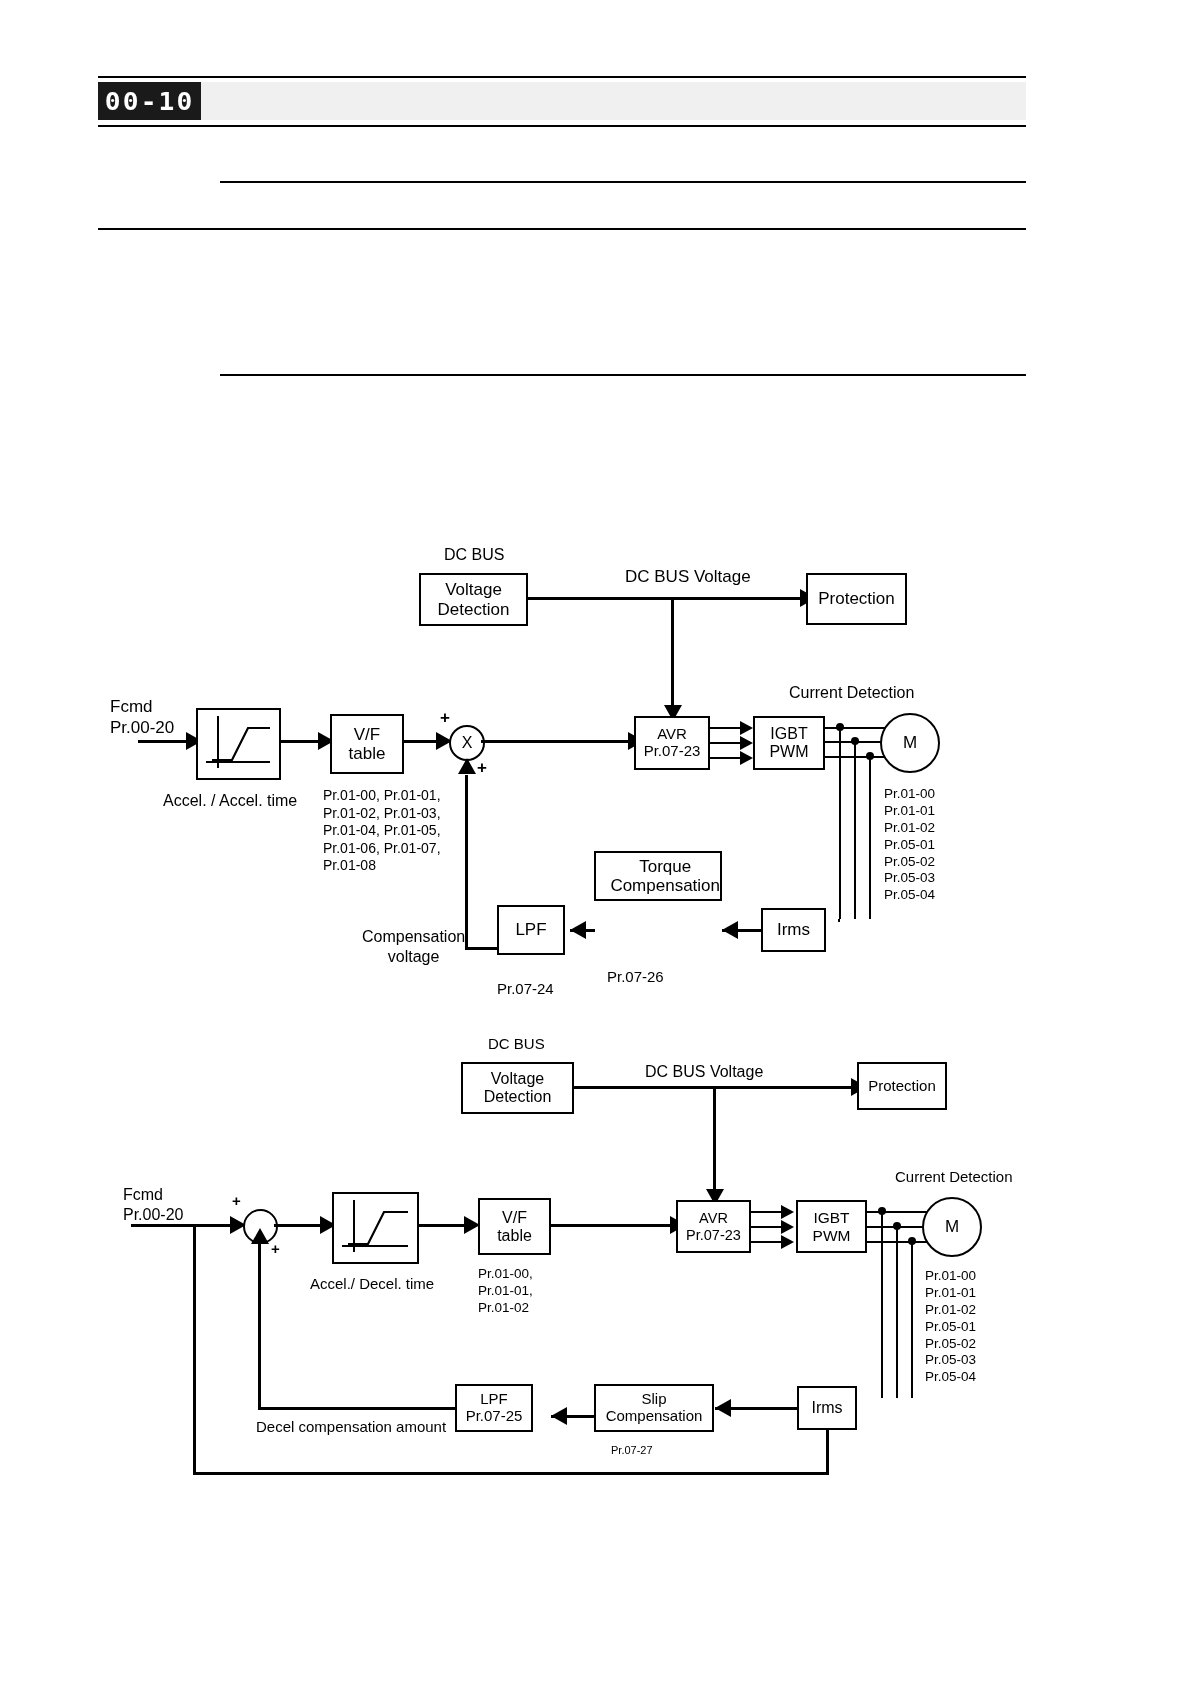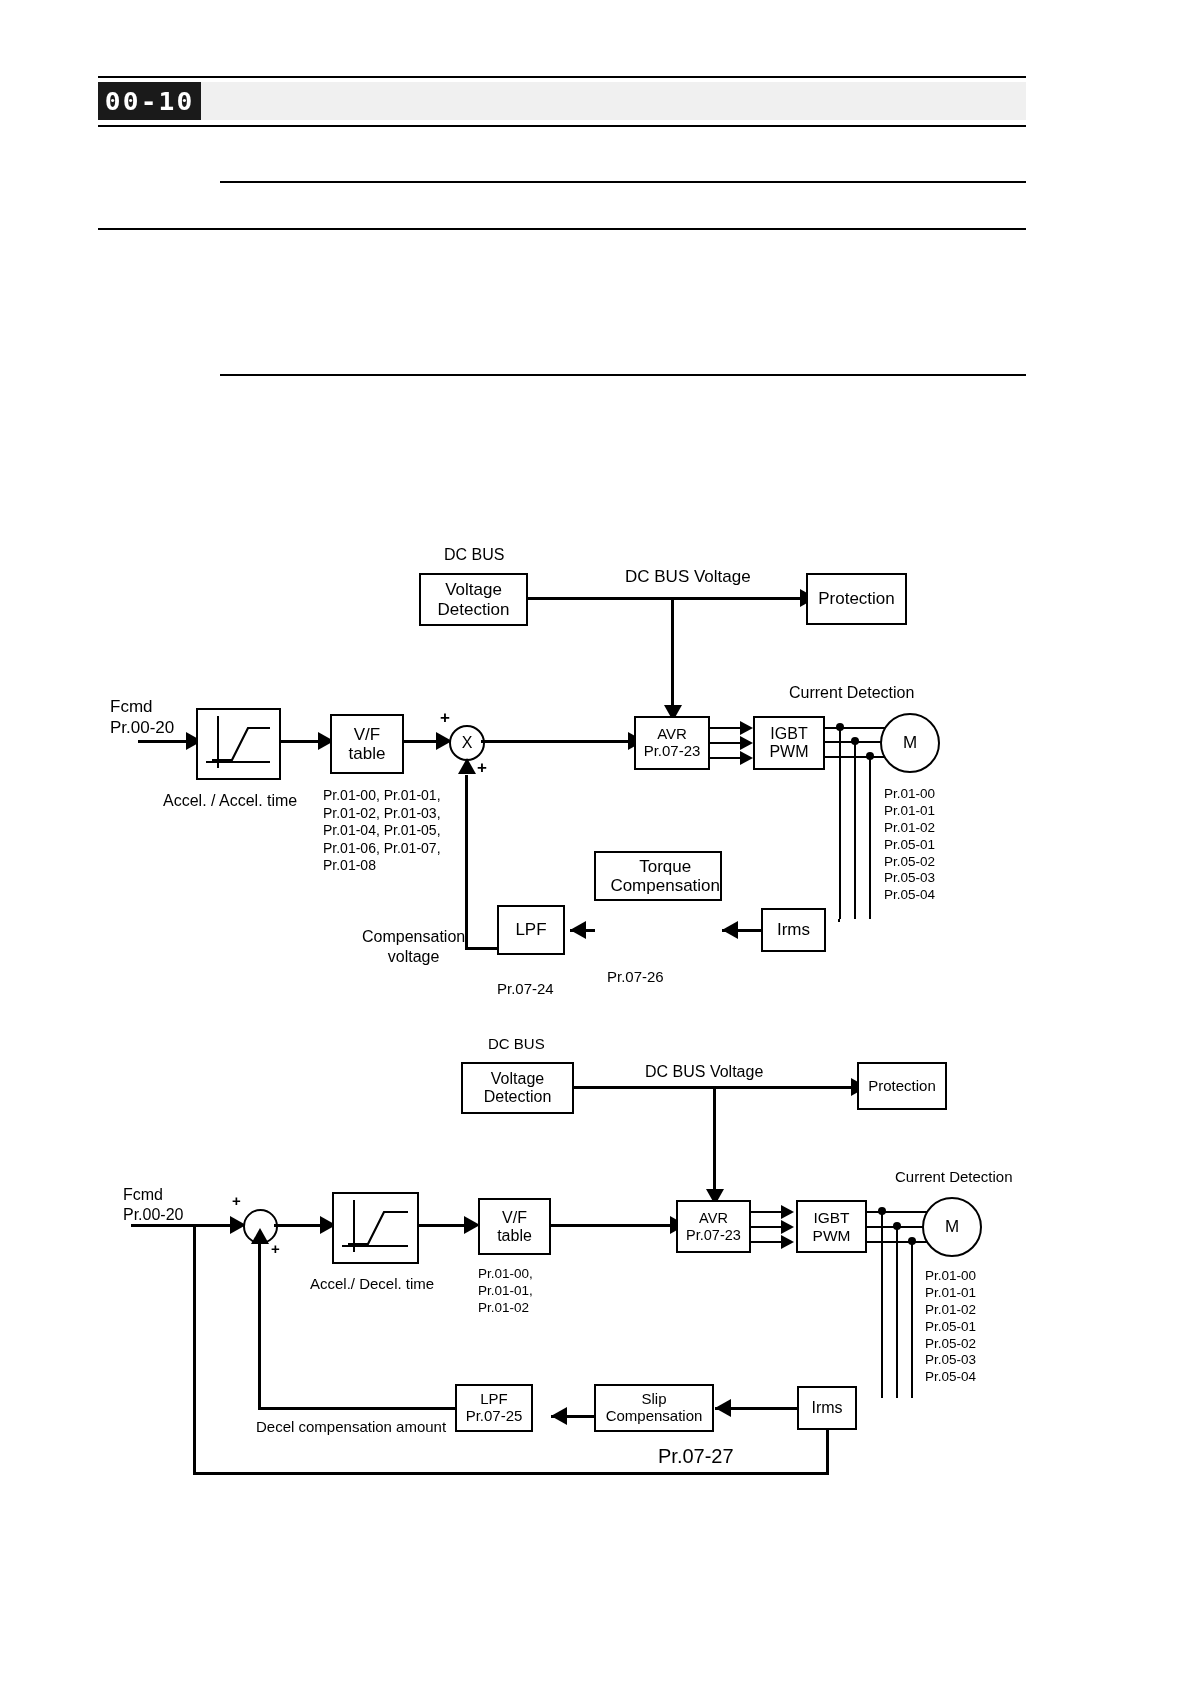--- a/index.html
+++ b/index.html
@@ -275,21 +275,21 @@
     <div class="box" style="left:797px;top:1386px;width:60px;height:44px;font-size:16px;">
       <span>Irms</span>
     </div>
     <div class="hline" style="left:715px;top:1407px;width:82px;"></div>
     <div class="arr-l" style="left:715px;top:1399px;"></div>
 
     <div class="box" style="left:594px;top:1384px;width:120px;height:48px;font-size:15px;">
       <span style="white-space:pre">Slip
 Compensation</span>
     </div>
-    <div class="lbl" style="left:611px;top:1444px;font-size:20px;margin-left:47px;">Pr.07-27</div>
+    <div class="lbl" style="left:611px;top:1444px;font-size:11px;">Pr.07-27</div>
 
     <div class="hline" style="left:551px;top:1415px;width:43px;"></div>
     <div class="arr-l" style="left:551px;top:1407px;"></div>
 
     <div class="box" style="left:455px;top:1384px;width:78px;height:48px;font-size:15px;">
       <span style="white-space:pre">LPF
 Pr.07-25</span>
     </div>
 
     <div class="hline" style="left:258px;top:1407px;width:197px;"></div>

